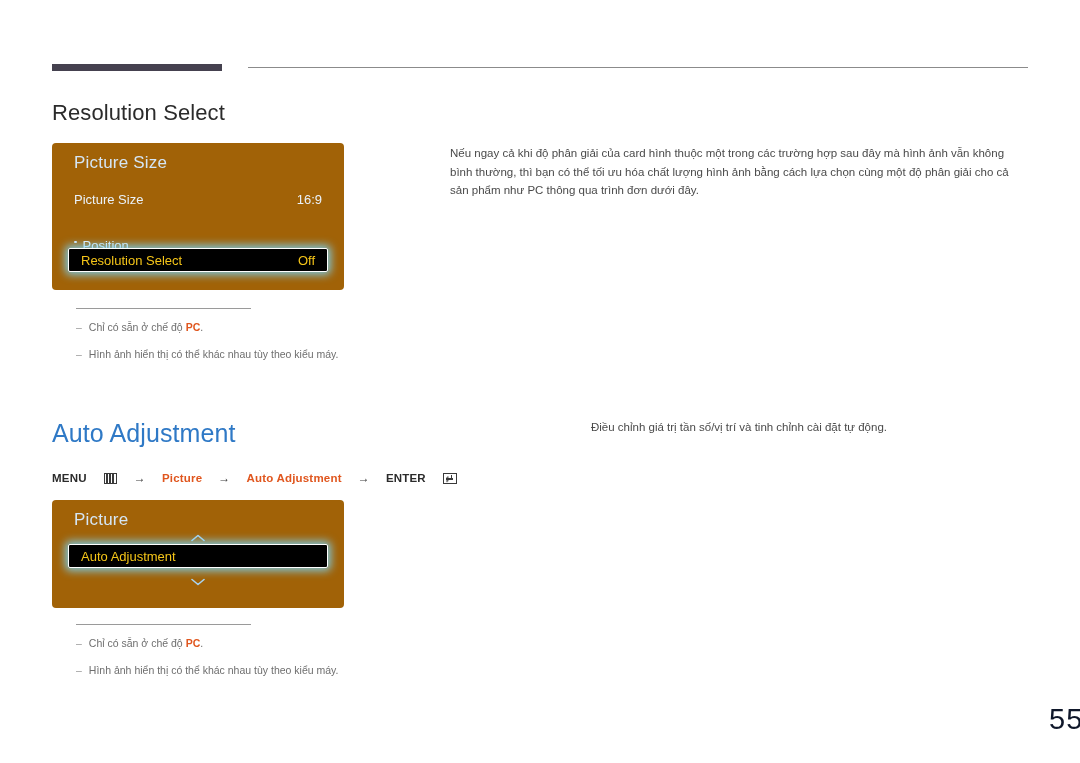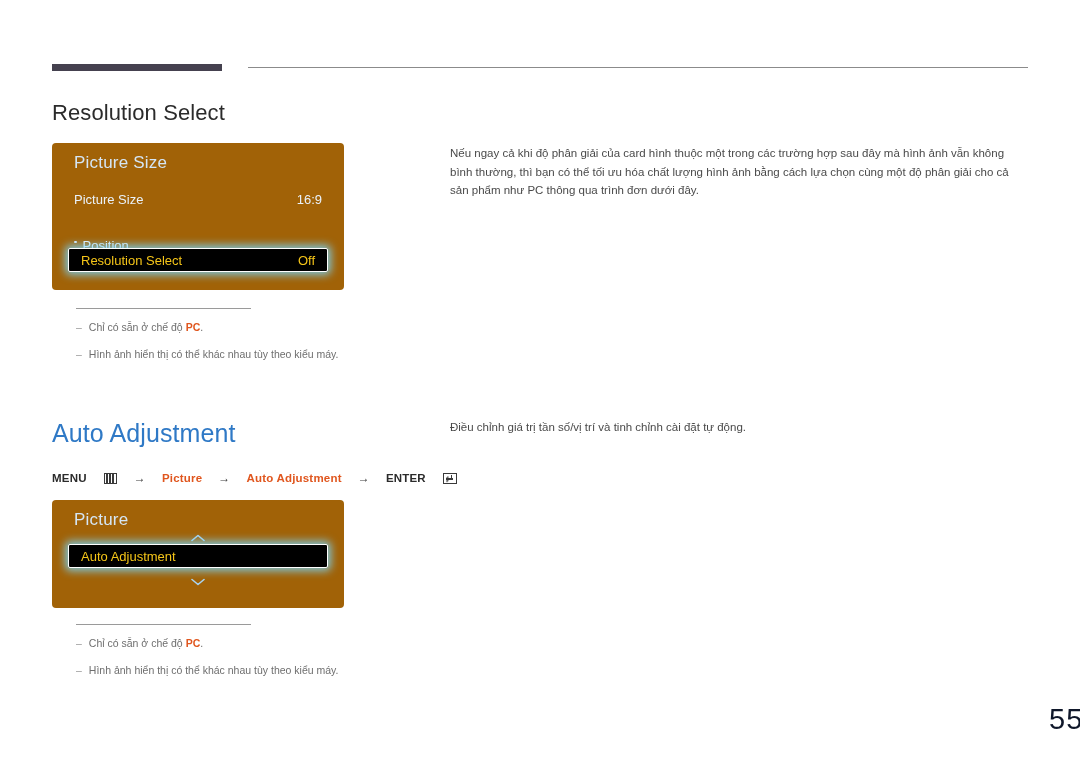--- a/index.html
+++ b/index.html
@@ -201,21 +201,21 @@
     line-height: 1.4;
     margin-bottom: 12px;
     white-space: nowrap;
   }
   .note-item .dash { color: #9a9a9a; margin-right: 7px; }
   .note-item .hl { color: #e0561e; font-weight: bold; }
 
   
   .body-col { position: absolute; left: 450px; width: 578px; }
   #body-resolution { top: 100px; margin-top: 44px; }
-  #body-auto       { top: 418px; }
+  #body-auto       { top: 418px; text-align: center; }
   .body-p {
     font-size: 11.5px;
     color: #4a4a4a;
     line-height: 1.62;
     margin: 0 0 9px 0;
   }
   .body-p:last-child { margin-bottom: 0; }
   .res-list { font-size: 11.5px; color: #4a4a4a; line-height: 1.62; }
   .res-list .res { color: #e0561e; font-weight: bold; }
   .res-list .sep { color: #8a8a8a; margin: 0 2px; }

